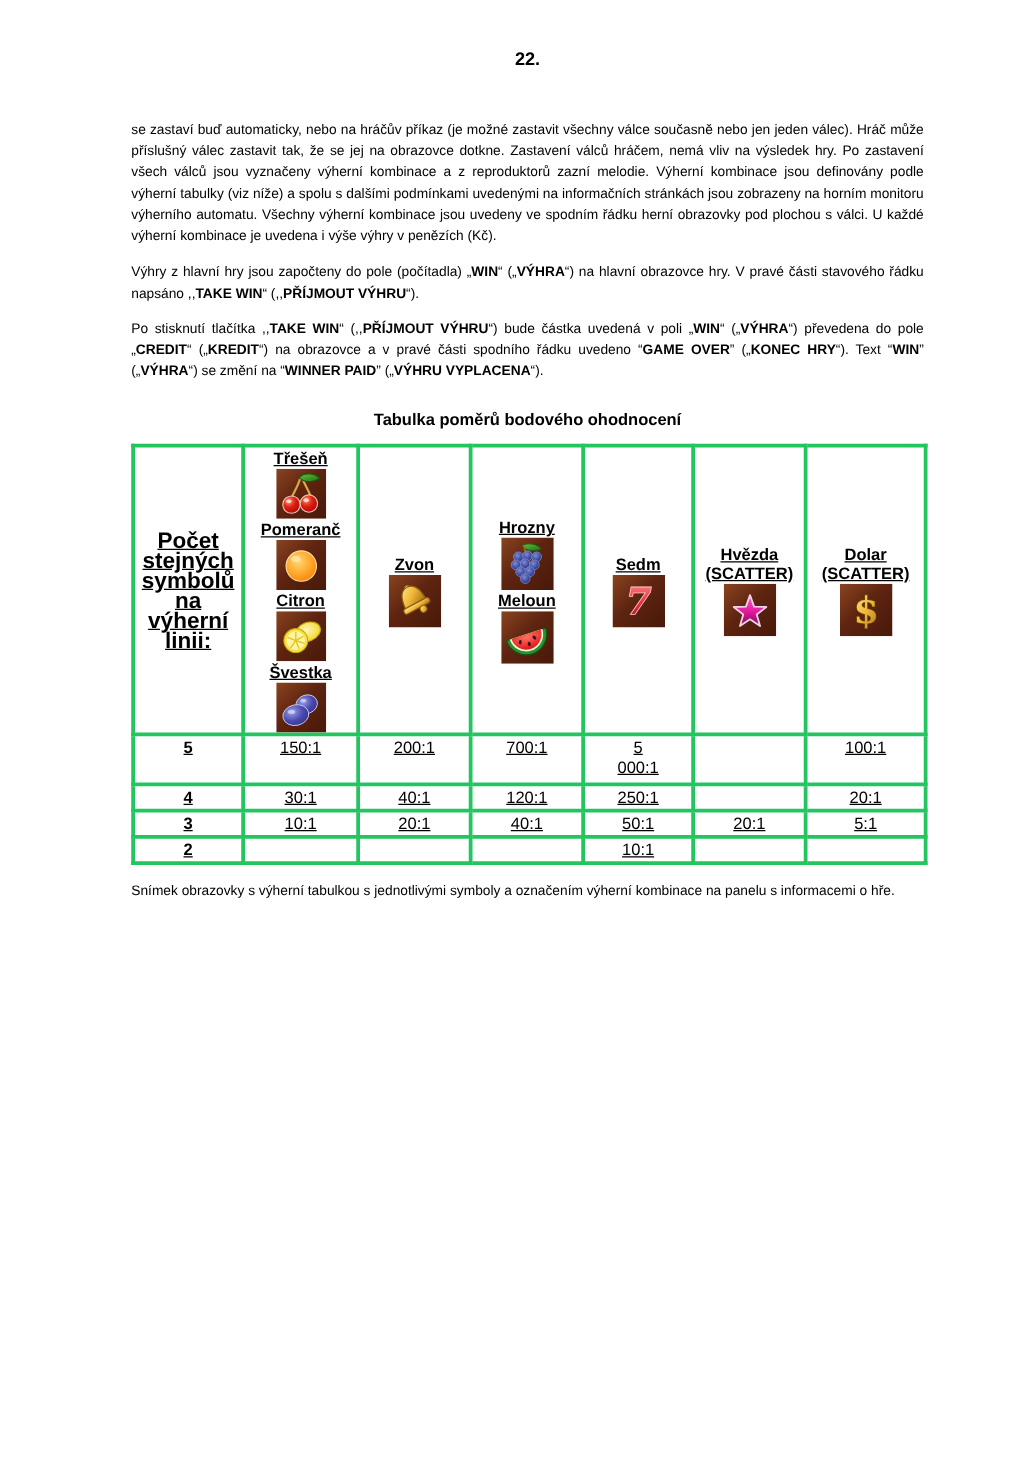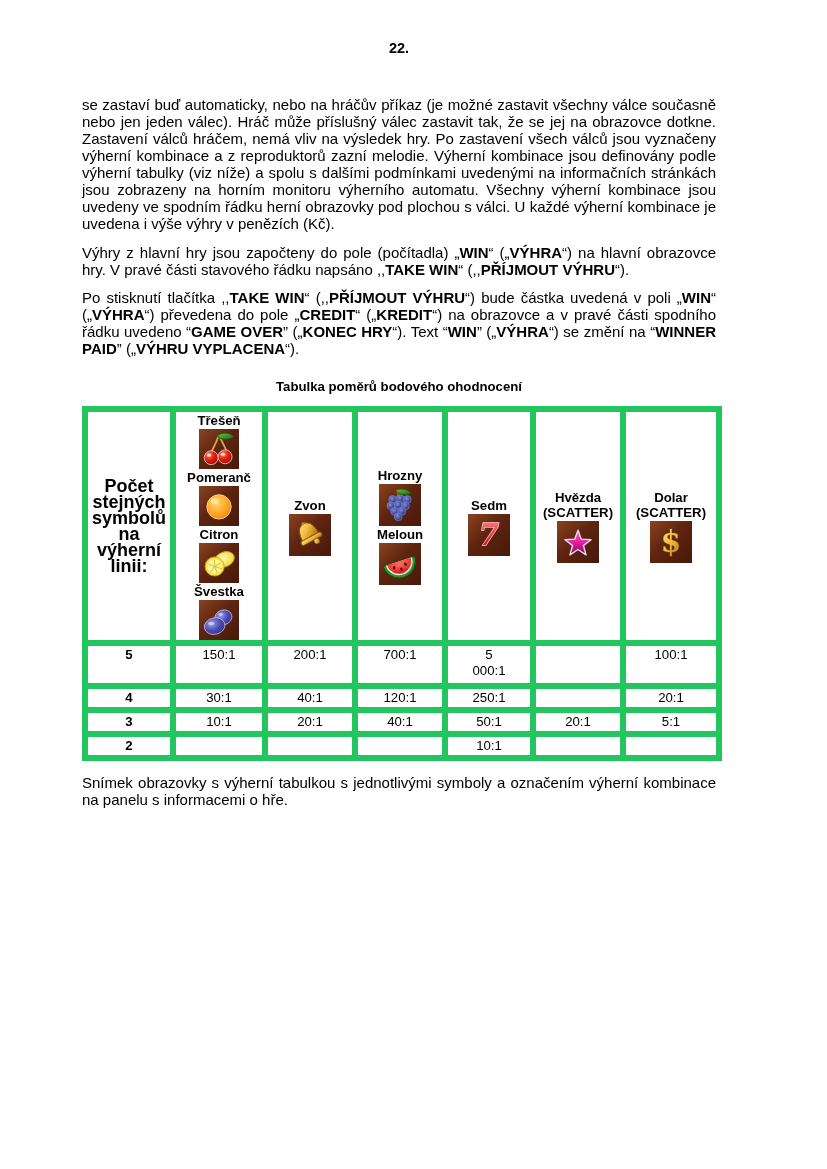--- a/index.html
+++ b/index.html
@@ -1,32 +1,32 @@
 <!DOCTYPE html>
 <html><head>
 <meta charset="utf-8">
 <style>
   html,body{margin:0;padding:0;}
   body{
     width:827px;height:1169px;background:#ffffff;position:relative;
     font-family:"Liberation Sans", sans-serif;color:#000;
     -webkit-font-smoothing:antialiased;
   }
-  .content{position:absolute;left:82px;top:40px;width:634px;}
+  .content{position:absolute;left:105px;top:40px;width:634px;}
   .pagenum{text-align:center;font-weight:bold;font-size:14.5px;margin:0 0 40px 0;}
-  p.body{font-size:15px;line-height:17px;text-align:justify;margin:0 0 12px 0;}
+  p.body{font-size:11px;line-height:17px;text-align:justify;margin:0 0 12px 0;}
   p.tight{margin-bottom:11px;}
   .tbl-heading{font-size:13.2px;line-height:17px;font-weight:bold;margin:21px 0 0 0;text-align:center;}
   p.after-heading{margin-top:0;}
 
   table.payout{
     border-collapse:collapse;table-layout:fixed;width:634px;
     margin-top:11px;border:2px solid #000;
   }
-  table.payout td{border:6px solid #22c55e;padding:0;}
+  table.payout td{border:3px solid #22c55e;padding:0;text-decoration:underline;}
   td.hd{height:222px;vertical-align:middle;text-align:center;}
   .count-header{font-weight:bold;font-size:18px;line-height:16px;white-space:pre-line;}
   .stack{display:flex;flex-direction:column;align-items:center;justify-content:center;}
   .sym-label{font-weight:bold;font-size:13.2px;line-height:15px;white-space:pre-line;margin:1px 0 1px 0;}
   svg.sym{display:block;}
   svg.icon-sm{width:40px;height:40px;}
   svg.icon-lg{width:42px;height:42px;}
   tr.datarow td{
     font-size:13.2px;line-height:16px;text-align:center;vertical-align:top;
     white-space:pre-line;padding-top:1px;

